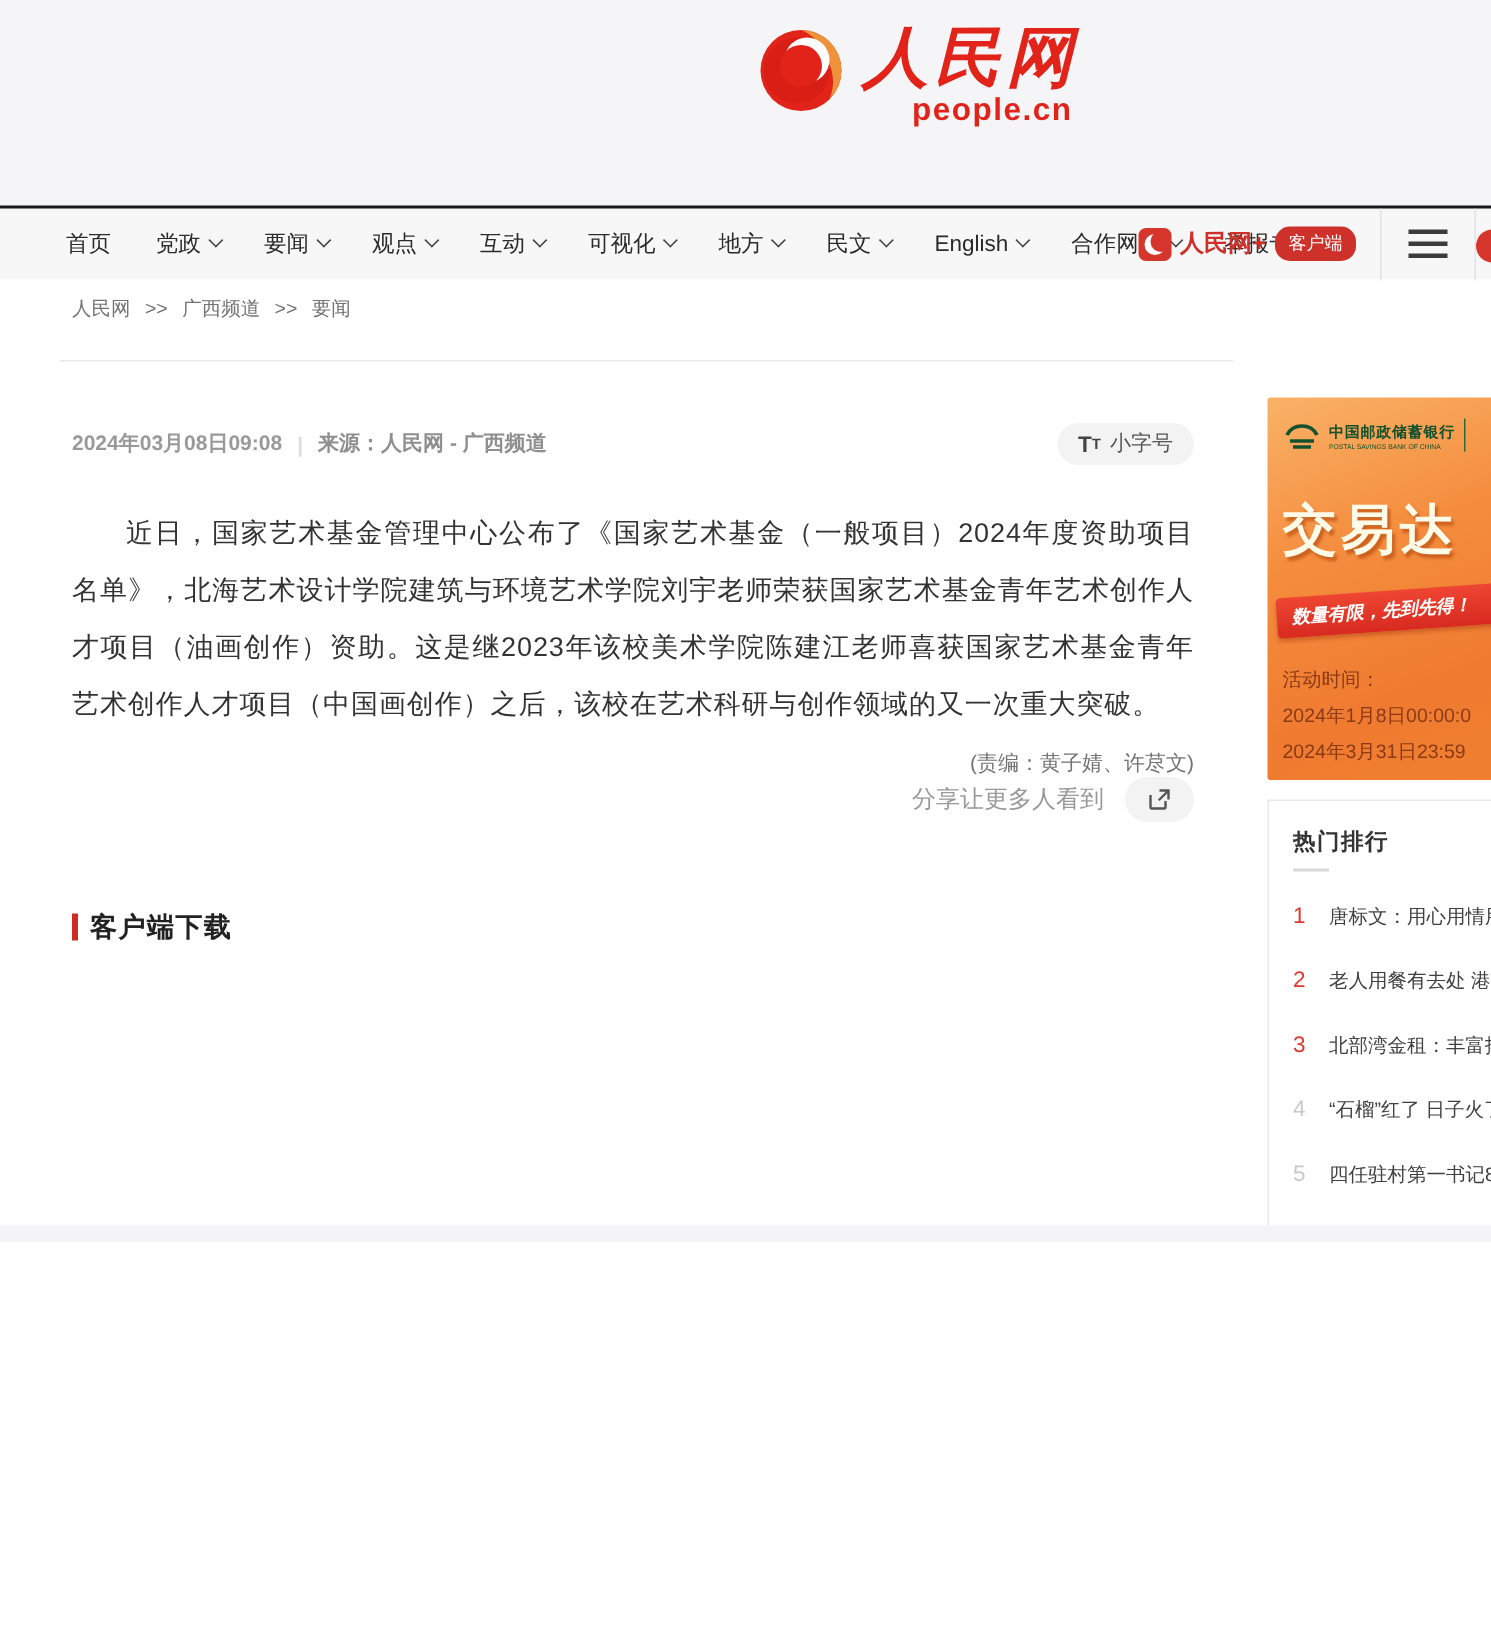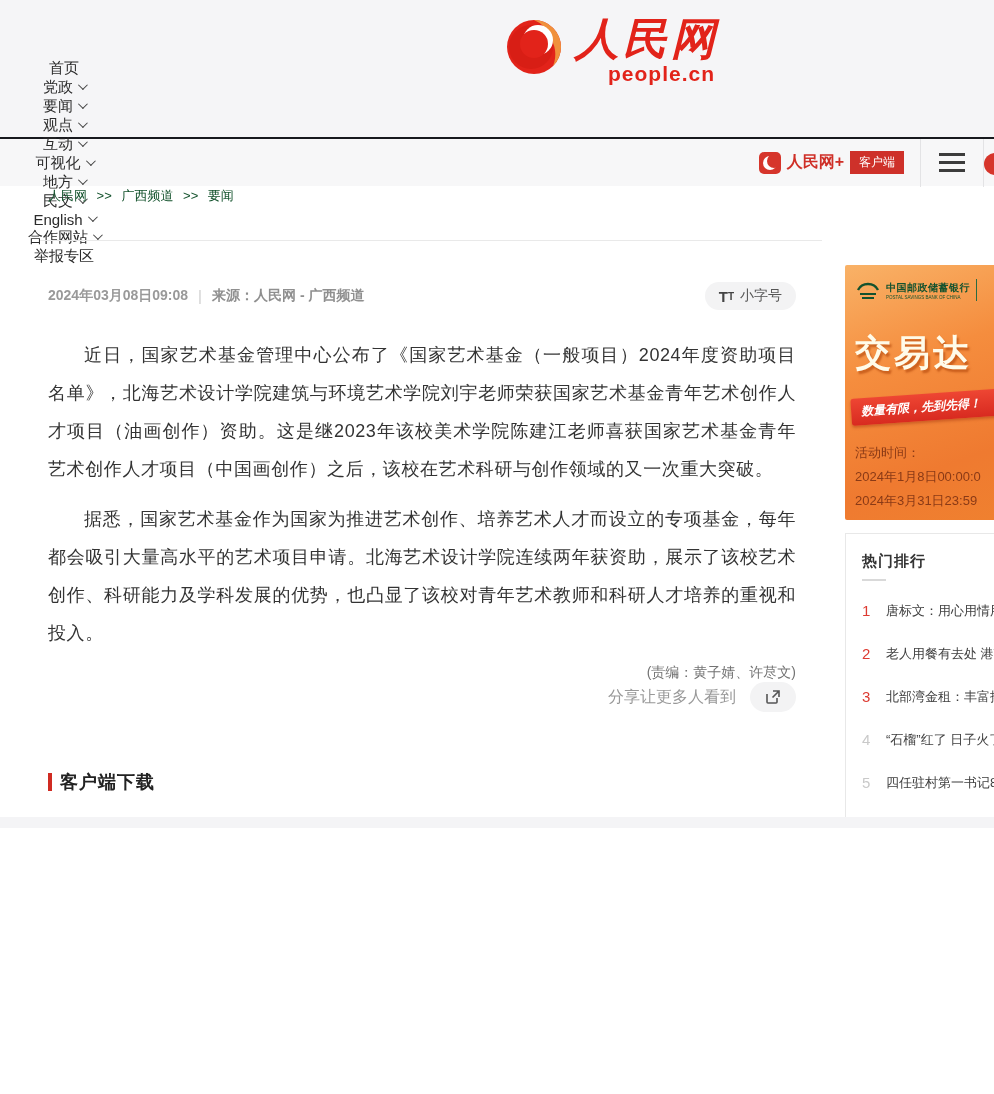--- a/index.html
+++ b/index.html
@@ -8,38 +8,38 @@
 
   
   .site-header { position:absolute; left:0; top:0; width:994px; height:137px; background:#f5f5f7; }
   .logo-wrap { position:absolute; left:503px; top:16px; display:flex; align-items:flex-start; cursor:pointer; }
   .logo-text-block { margin-left:10px; }
   .logo-cn { font-size:44px; font-weight:bold; color:#e2231a; letter-spacing:4px; line-height:46px; font-style:italic; }
   .logo-en { font-size:21px; font-weight:bold; color:#e2231a; letter-spacing:1px; margin-top:0px; text-align:right; padding-right:4px; }
 
   
   .nav { position:absolute; left:0; top:137px; width:994px; height:49px; background:#f7f7f8; border-top:2px solid #17191e; display:flex; align-items:center; }
-  .nav-items { display:flex; align-items:center; padding-left:28px;flex-direction:column; }
+  .nav-items { display:flex; padding-left:44px; }
   .nav-item { display:flex; align-items:center; margin-right:30px; font-size:15px; color:#2b2b2b; cursor:pointer; white-space:nowrap; }
   .chev { width:7px; height:7px; border-right:1.5px solid #444; border-bottom:1.5px solid #444; transform:rotate(45deg) translateY(-2px); margin-left:5px; margin-top:-3px; }
   .nav-right { position:absolute; right:0; top:0; height:100%; display:flex; align-items:center; }
   .app-badge { display:flex; align-items:center; margin-right:16px; cursor:pointer; }
   .badge-ico { width:22px; height:22px; background:#d6352b; border-radius:5px; position:relative; overflow:hidden; }
   .badge-ico::after { content:""; position:absolute; left:4px; top:4px; width:14px; height:14px; border-radius:50%; background:#fff; }
   .badge-ico::before { content:""; position:absolute; left:8px; top:2px; width:14px; height:14px; border-radius:50%; background:#d6352b; z-index:2; }
   .badge-brand { color:#cf2f27; font-weight:bold; font-size:16px; margin:0 6px 0 6px; }
-  .badge-pill { background:#ce312a; color:#fff; font-size:12px; border-radius:0; padding:3px 9px; }
+  .badge-pill { background:#ce312a; color:#fff; font-size:12px; border-radius:10px; padding:3px 9px; }
   .nav-sep { width:1px; height:48px; background:#e3e3e5; }
   .hamburger { width:62px; height:48px; display:flex; flex-direction:column; align-items:center; justify-content:center; gap:5px; cursor:pointer; }
   .hamburger span { display:block; width:26px; height:3px; background:#3c3c3c; }
   .edge-logo { width:10px; height:48px; position:relative; }
   .edge-logo::after { content:""; position:absolute; right:-12px; top:14px; width:22px; height:22px; border-radius:50%; background:#d6352b; }
 
   
-  .breadcrumb { position:absolute; left:48px; top:187px; font-size:13px; color:#14532d; }
+  .breadcrumb { position:absolute; left:48px; top:197px; font-size:13px; color:#737373; }
   .breadcrumb span { cursor:pointer; }
   .crumb-sep { margin:0 6px; cursor:default; }
   .top-divider { position:absolute; left:40px; top:240px; width:782px; height:1px; background:#e9e9e9; }
 
   
   .main { position:absolute; left:48px; top:254px; width:748px; }
   .article-title { width:724px; font-size:32px; line-height:44px; font-weight:bold; color:#222; letter-spacing:0px; }
   .meta-row { display:flex; align-items:center; margin-top:28px; }
   .meta-left { font-size:14px; color:#999; display:flex; align-items:center;font-weight:bold; }
   .meta-sep { margin:0 10px; color:#ddd; }
@@ -181,21 +181,20 @@
       </div>
       <div class="font-size-btn">
         <span class="fi-big">T</span>
         <span class="fi-small">T</span>
         <span>小字号</span>
       </div>
     </div>
 
     <div class="article-body" id="article-body">
         <p>近日，国家艺术基金管理中心公布了《国家艺术基金（一般项目）2024年度资助项目名单》，北海艺术设计学院建筑与环境艺术学院刘宇老师荣获国家艺术基金青年艺术创作人才项目（油画创作）资助。这是继2023年该校美术学院陈建江老师喜获国家艺术基金青年艺术创作人才项目（中国画创作）之后，该校在艺术科研与创作领域的又一次重大突破。</p>
-        <p>据悉，国家艺术基金作为国家为推进艺术创作、培养艺术人才而设立的专项基金，每年都会吸引大量高水平的艺术项目申请。北海艺术设计学院连续两年获资助，展示了该校艺术创作、科研能力及学科发展的优势，也凸显了该校对青年艺术教师和科研人才培养的重视和投入。</p>
       </div>
 
     <div class="editor-line">(责编：黄子婧、许荩文)</div>
 
     <div class="share-row">
       <span class="share-label">分享让更多人看到</span>
       <div class="share-btn">
         <svg width="16" height="16" viewBox="0 0 16 16">
           <path d="M2 5 v8 a1 1 0 0 0 1 1 h8 a1 1 0 0 0 1 -1 V9" fill="none" stroke="#555" stroke-width="1.6"></path>
           <path d="M8 2 h6 v6 M14 2 L7.5 8.5" fill="none" stroke="#555" stroke-width="1.6"></path>

